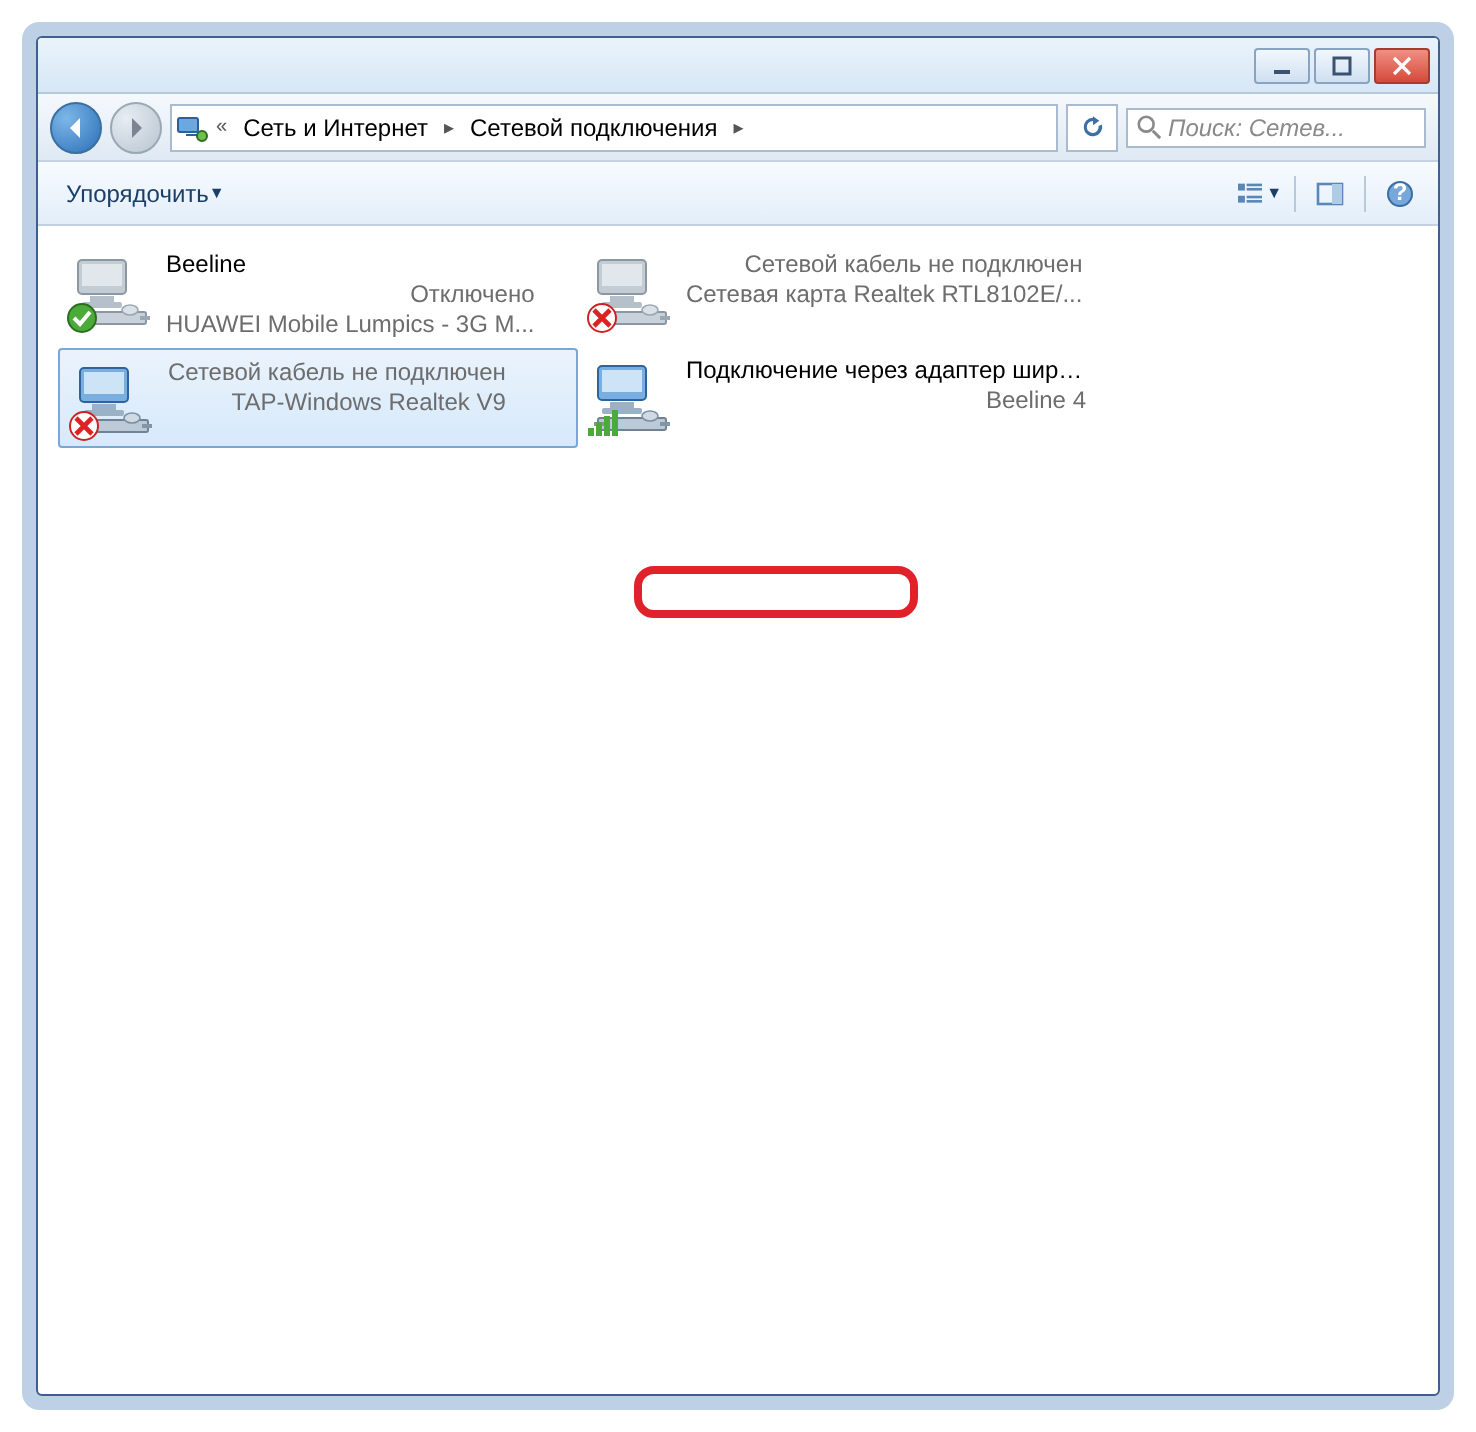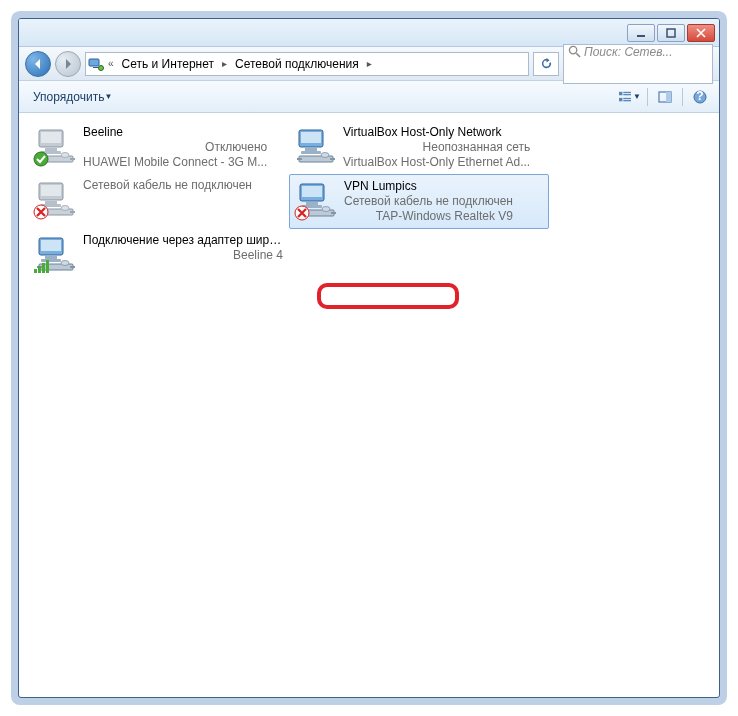--- a/index.html
+++ b/index.html
@@ -42,22 +42,22 @@
   }
   .bc-icon { width:16px; height:16px; display:flex; align-items:center; justify-content:center; color:#4275b8; }
   .bc-seg { display:flex; align-items:center; padding:0 4px; height:100%;text-align:right; }
   .bc-arrow { color:#555; padding:0 2px; font-size:10px; }
 
   .refresh-btn { width:26px; height:24px; border:1px solid #aabbd0; background:#fff;
     display:flex; align-items:center; justify-content:center; }
   .refresh-btn svg { width:13px; height:13px; fill:#3d6fa7; }
 
   .searchbox {
-    width:150px; height:40px; border:1px solid #aabbd0; background:#fff;
-    display:flex; padding:0 4px; color:#8a8a8a; font-style:italic;
+    width:150px; height:20px; border:1px solid #aabbd0; background:#fff;
+    display:flex; align-items:center; padding:0 4px; color:#8a8a8a; font-style:italic;
   }
   .searchbox svg { width:13px; height:13px; fill:#8a8a8a; margin-right:3px; }
 
   .toolbar {
     height:32px; background: linear-gradient(to bottom,#f7fbff,#e3eef9);
     border-bottom:1px solid #c3d2e2;
     display:flex; align-items:center; padding:0 8px;
   }
   .tool-btn { display:flex; align-items:center; gap:0; padding:3px 6px; color:#1b3f66; }
   .tool-arrow { font-size:8px; color:#1b3f66; }
@@ -198,51 +198,41 @@
     <div class="highlight-ring" id="hl" style="left: 298px; top: 170px; width: 142px; height: 26px;"></div>
   <div class="conn">
         <div class="conn-icon"><svg class="adapter-svg" viewBox="0 0 40 40">
             <use href="#adapter-muted"></use>
           </svg><span class="overlay-badge"><svg width="16" height="16" viewBox="0 0 16 16">
               <use href="#badge-check"></use>
             </svg></span></div>
         <div class="conn-text">
           <div class="conn-title">Beeline</div>
           <div class="conn-sub">Отключено</div>
-          <div class="conn-sub">HUAWEI Mobile Connect - 3G M...</div>
+          <div class="conn-sub">HUAWEI Mobile Lumpics - 3G M...</div>
         </div>
       </div>
       <div class="conn">
         <div class="conn-icon"><svg class="adapter-svg" viewBox="0 0 40 40">
+            <use href="#adapter-muted"></use>
+          </svg><span class="overlay-badge"><svg width="16" height="16" viewBox="0 0 16 16">
+              <use href="#badge-x"></use>
+            </svg></span></div>
+        <div class="conn-text">
+          <div class="conn-sub">Сетевой кабель не подключен</div>
+          <div class="conn-sub">Сетевая карта Realtek RTL8102E/...</div>
+        </div>
+      </div>
+      <div class="conn selected">
+        <div class="conn-icon"><svg class="adapter-svg" viewBox="0 0 40 40">
             <use href="#adapter-g"></use>
-          </svg></div>
-        <div class="conn-text">
-          <div class="conn-title">VirtualBox Host-Only Network</div>
-          <div class="conn-sub">Неопознанная сеть</div>
-          <div class="conn-sub">VirtualBox Host-Only Ethernet Ad...</div>
-        </div>
-      </div>
-      <div class="conn">
-        <div class="conn-icon"><svg class="adapter-svg" viewBox="0 0 40 40">
-            <use href="#adapter-muted"></use>
           </svg><span class="overlay-badge"><svg width="16" height="16" viewBox="0 0 16 16">
               <use href="#badge-x"></use>
             </svg></span></div>
         <div class="conn-text">
-          <div class="conn-sub">Сетевой кабель не подключен</div>
-        </div>
-      </div>
-      <div class="conn selected">
-        <div class="conn-icon"><svg class="adapter-svg" viewBox="0 0 40 40">
-            <use href="#adapter-g"></use>
-          </svg><span class="overlay-badge"><svg width="16" height="16" viewBox="0 0 16 16">
-              <use href="#badge-x"></use>
-            </svg></span></div>
-        <div class="conn-text">
-          <div class="conn-title">VPN Lumpics</div>
           <div class="conn-sub">Сетевой кабель не подключен</div>
           <div class="conn-sub">TAP-Windows Realtek V9</div>
         </div>
       </div>
       <div class="conn">
         <div class="conn-icon"><svg class="adapter-svg" viewBox="0 0 40 40">
             <use href="#adapter-g"></use>
           </svg><span class="overlay-badge"><svg width="16" height="16" viewBox="0 0 16 16">
               <use href="#badge-bars"></use>
             </svg></span></div>

